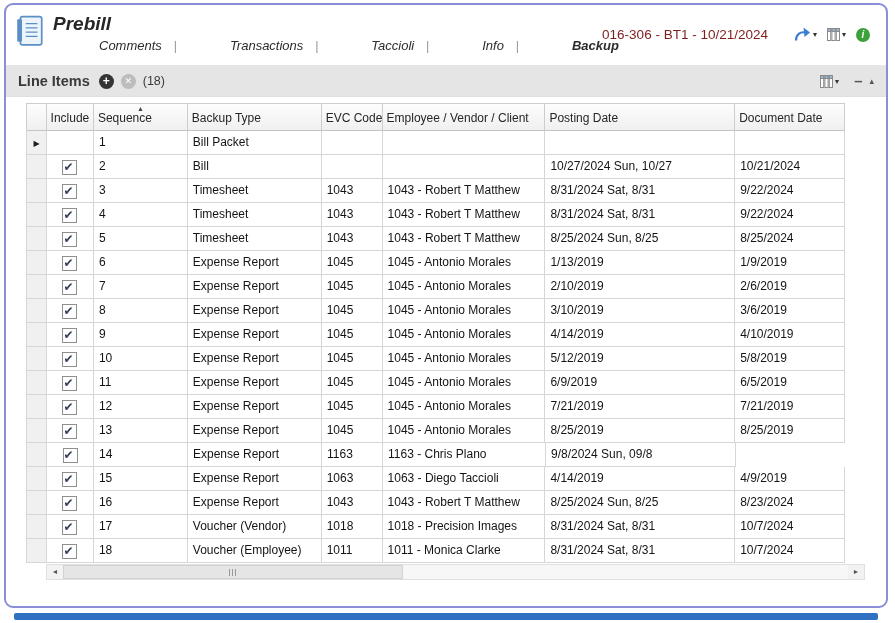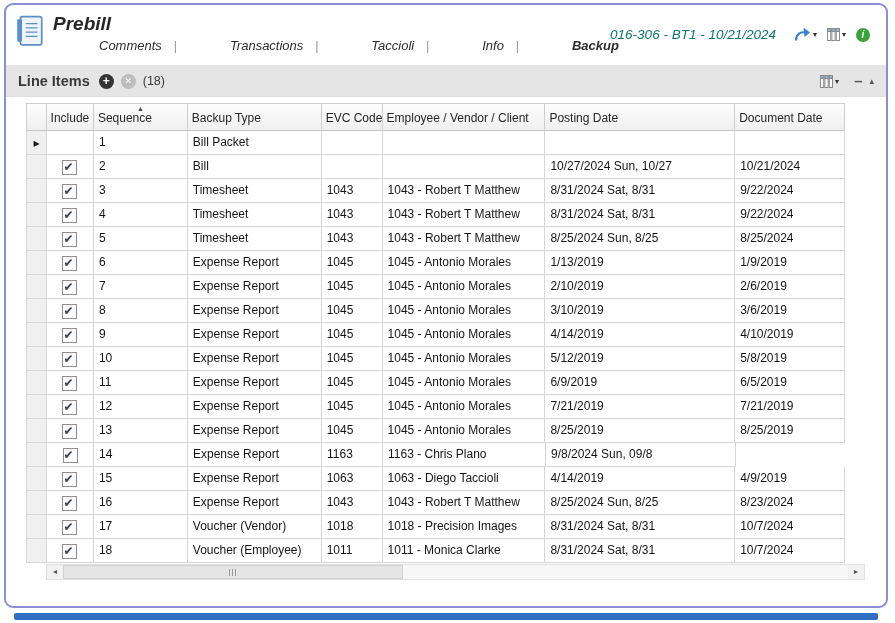--- a/index.html
+++ b/index.html
@@ -12,21 +12,21 @@
   .hdr{display:flex;align-items:flex-start;padding:8px 12px 2px 10px;position:relative;height:50px;}
   .app-icon{margin-top:2px;flex:0 0 auto;}
   .title-block{margin-left:9px;font-style:italic;}
   .page-title{font-size:19px;font-weight:bold;color:#262626;line-height:22px;}
   .tabs{margin-top:3px;font-size:13px;color:#2c2c2c;white-space:nowrap;}
   .tab{cursor:pointer;margin-left:46px;}
   .tab.active{font-weight:bold;}
   .tab-divider{color:#9a9a9a;margin:0 7px 0 8px;font-weight:400;}
   .tab-wrap:first-of-type .tab-divider{display:none;}
   .hdr-right{position:absolute;right:16px;top:22px;display:flex;align-items:center;gap:10px;}
-  .context{color:#0f766e;font-size:13.5px;margin-right:8px;font-style:italic;}
+  .context{color:#7f1d1d;font-size:13.5px;margin-right:16px;}
   .icon-group{display:inline-flex;align-items:center;gap:2px;cursor:pointer;}
   .caret{font-size:8px;color:#333;}
   .info-badge{width:14px;height:14px;border-radius:50%;background:#3ba23b;color:#fff;font-size:10px;font-weight:bold;text-align:center;line-height:14px;font-style:italic;cursor:pointer;}
 
   
   .section-bar{height:30px;background:#e5e5e5;border-top:1px solid #e6e6e6;border-bottom:1px solid #e0e0e0;display:flex;align-items:center;padding:0 12px;gap:7px;}
   .section-title{font-size:14.5px;font-weight:bold;color:#3a3a3a;margin-right:2px;}
   .btn-add{width:15px;height:15px;border-radius:50%;background:#343434;color:#fff;font-size:12px;font-weight:bold;text-align:center;line-height:14px;cursor:pointer;}
   .btn-remove{width:15px;height:15px;border-radius:50%;background:#bdbdbd;color:#fff;font-size:9px;text-align:center;line-height:15px;cursor:pointer;}
   .count{font-size:12.5px;color:#3a3a3a;}

